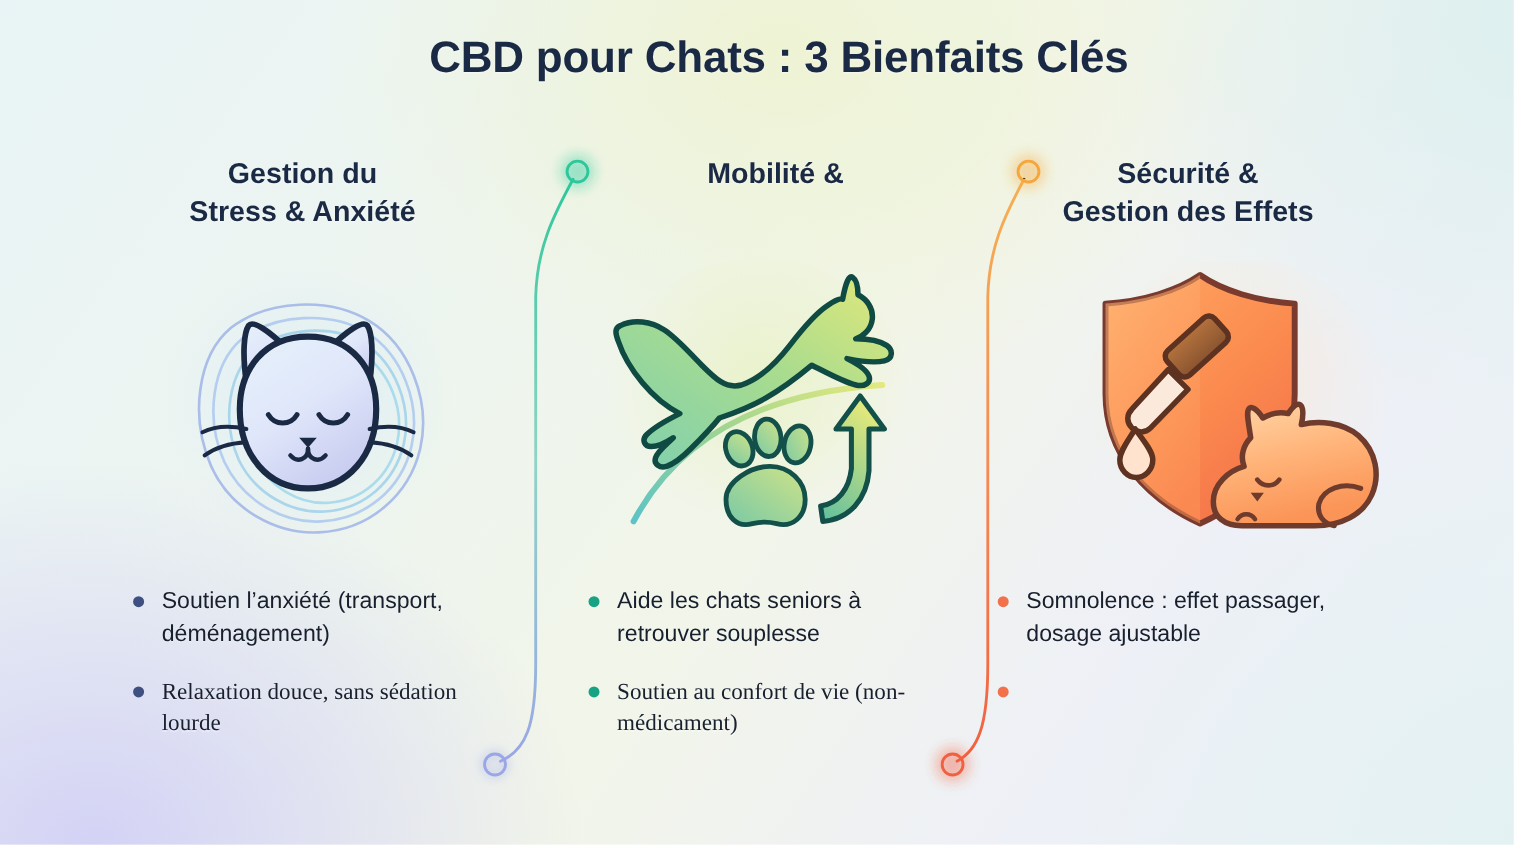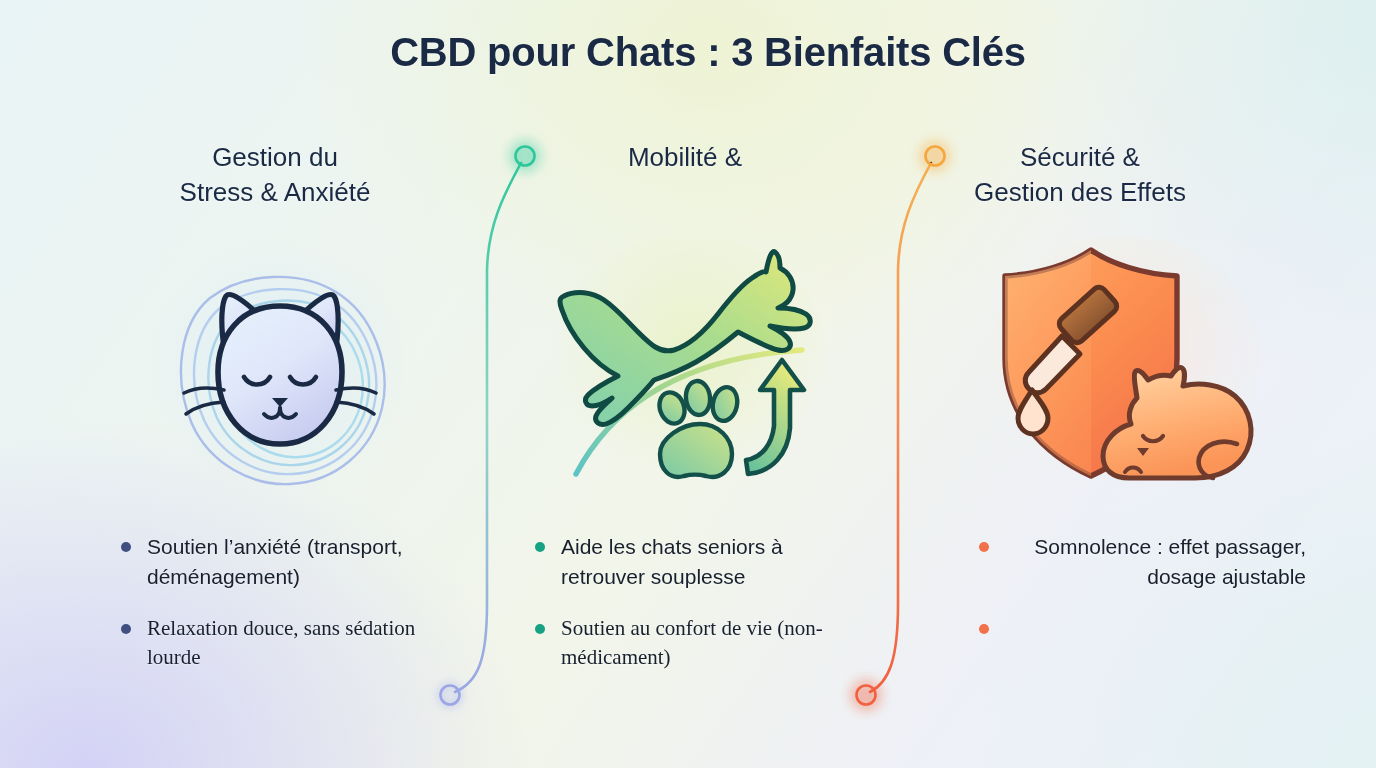--- a/index.html
+++ b/index.html
@@ -42,27 +42,27 @@
     position: absolute;
     top: 0; left: 0;
     width: 100%; height: 100%;
   }
   .col {
     position: absolute;
     top: 140px;
     width: 360px;
   }
   .col-0 { left: 95px; }
-  .col-1 { left: 505px; }
+  .col-1 { left: 525px; }
   .col-2 { left: 900px; }
 
   .col-head {
     text-align: center;
     font-size: 26px;
-    font-weight: 400;
+    font-weight: 700;
     line-height: 1.33;
     color: #1b2a44;
     text-shadow: 0 1px 2px rgba(255,255,255,0.5);
   }
   .col-2 .col-head { text-align: center; }
 
   
   .art-wrap {
     position: absolute;
     top: 238px;
@@ -74,21 +74,21 @@
   .art-2 { left: 985px; }
   .art-wrap svg { display: block; width: 100%; height: 100%; }
 
   
   .bullets {
     position: absolute;
     width: 360px;
   }
   .bl-0 { left: 118px; top: 532px; width: 346px; }
   .bl-1 { left: 532px; top: 532px; width: 330px; }
-  .bl-2 { left: 976px; top: 532px; width: 330px; text-align: right; }
+  .bl-2 { left: 904px; top: 532px; width: 330px; }
 
   .bullet {
     position: relative;
     padding-left: 29px;
     margin-bottom: 22px;
     font-size: 21px;
     line-height: 1.42;
     color: #18202e;
     text-shadow: 0 1px 1px rgba(255,255,255,0.45);
   }

